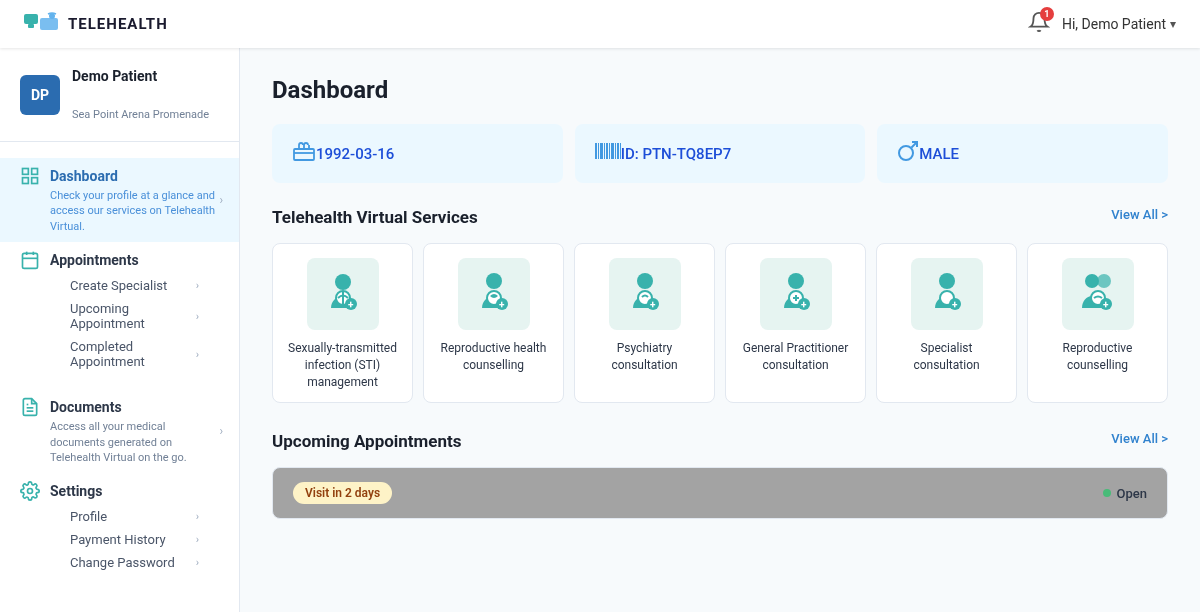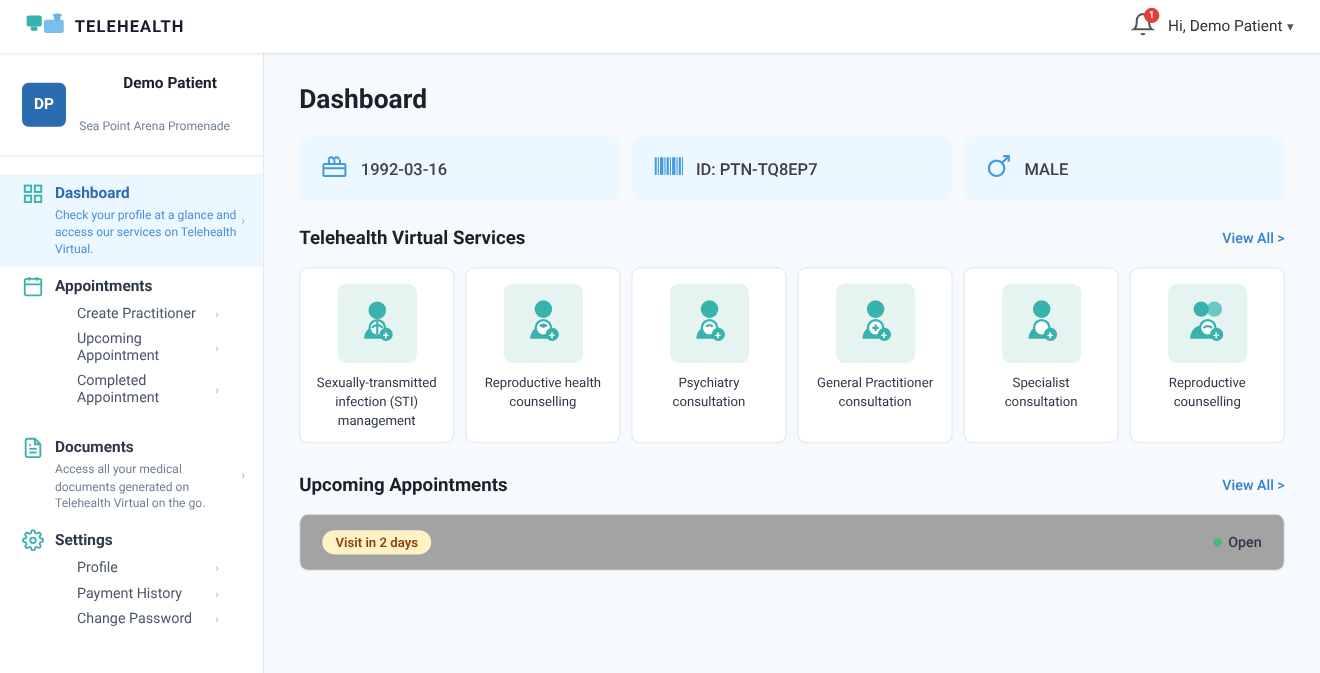--- a/index.html
+++ b/index.html
@@ -92,21 +92,21 @@
       background: #2b6cb0;
       color: #fff;
       border-radius: 6px;
       display: flex;
       align-items: center;
       justify-content: center;
       font-weight: 700;
       font-size: 14px;
       flex-shrink: 0;
     }
-    .user-info .user-name { font-weight: 700; font-size: 14px; color: #1a202c; margin-left: 40px; }
+    .user-info .user-name { font-weight: 700; font-size: 14px; color: #1a202c; }
     .user-info .user-location { font-size: 11px; color: #718096; margin-top: 24px; }
 
     .nav-section { padding: 16px 0; }
     .nav-item {
       padding: 8px 20px;
       cursor: pointer;
       position: relative;
     }
     .nav-item.active { background: #ebf8ff; }
     .nav-item-header {
@@ -165,31 +165,29 @@
       grid-template-columns: repeat(3, 1fr);
       gap: 12px;
       margin-bottom: 24px;
     }
     .info-card {
       background: #ebf8ff;
       border-radius: 8px;
       padding: 16px 20px;
       display: flex;
       align-items: center;
-      gap: 12px;
       font-size: 15px;
-      color: #404040;
+      color: #1d4ed8;
       font-weight: 500;
     }
     .info-card-icon { font-size: 20px; color: #4299e1; }
 
     
     .section-header {
       display: flex;
-      align-items: center;
       justify-content: space-between;
       margin-bottom: 16px;
     }
     .section-title { font-size: 17px; font-weight: 700; color: #1a202c; }
     .view-all {
       font-size: 13px;
       color: #3182ce;
       cursor: pointer;
       font-weight: 500;
     }
@@ -332,21 +330,21 @@
               <rect x="3" y="4" width="18" height="18" rx="2"></rect>
               <line x1="16" y1="2" x2="16" y2="6"></line>
               <line x1="8" y1="2" x2="8" y2="6"></line>
               <line x1="3" y1="10" x2="21" y2="10"></line>
             </svg>
           </span>
           <span class="nav-item-label">Appointments</span>
         </div>
         <div class="nav-sub-items">
           <div class="nav-sub-item">
-            <span>Create Practitioner</span>
+            <span>Create Specialist</span>
             <span class="sub-chevron">›</span>
           </div>
           <div class="nav-sub-item">
             <span>Upcoming Appointment</span>
             <span class="sub-chevron">›</span>
           </div>
           <div class="nav-sub-item">
             <span>Completed Appointment</span>
             <span class="sub-chevron">›</span>
           </div>

